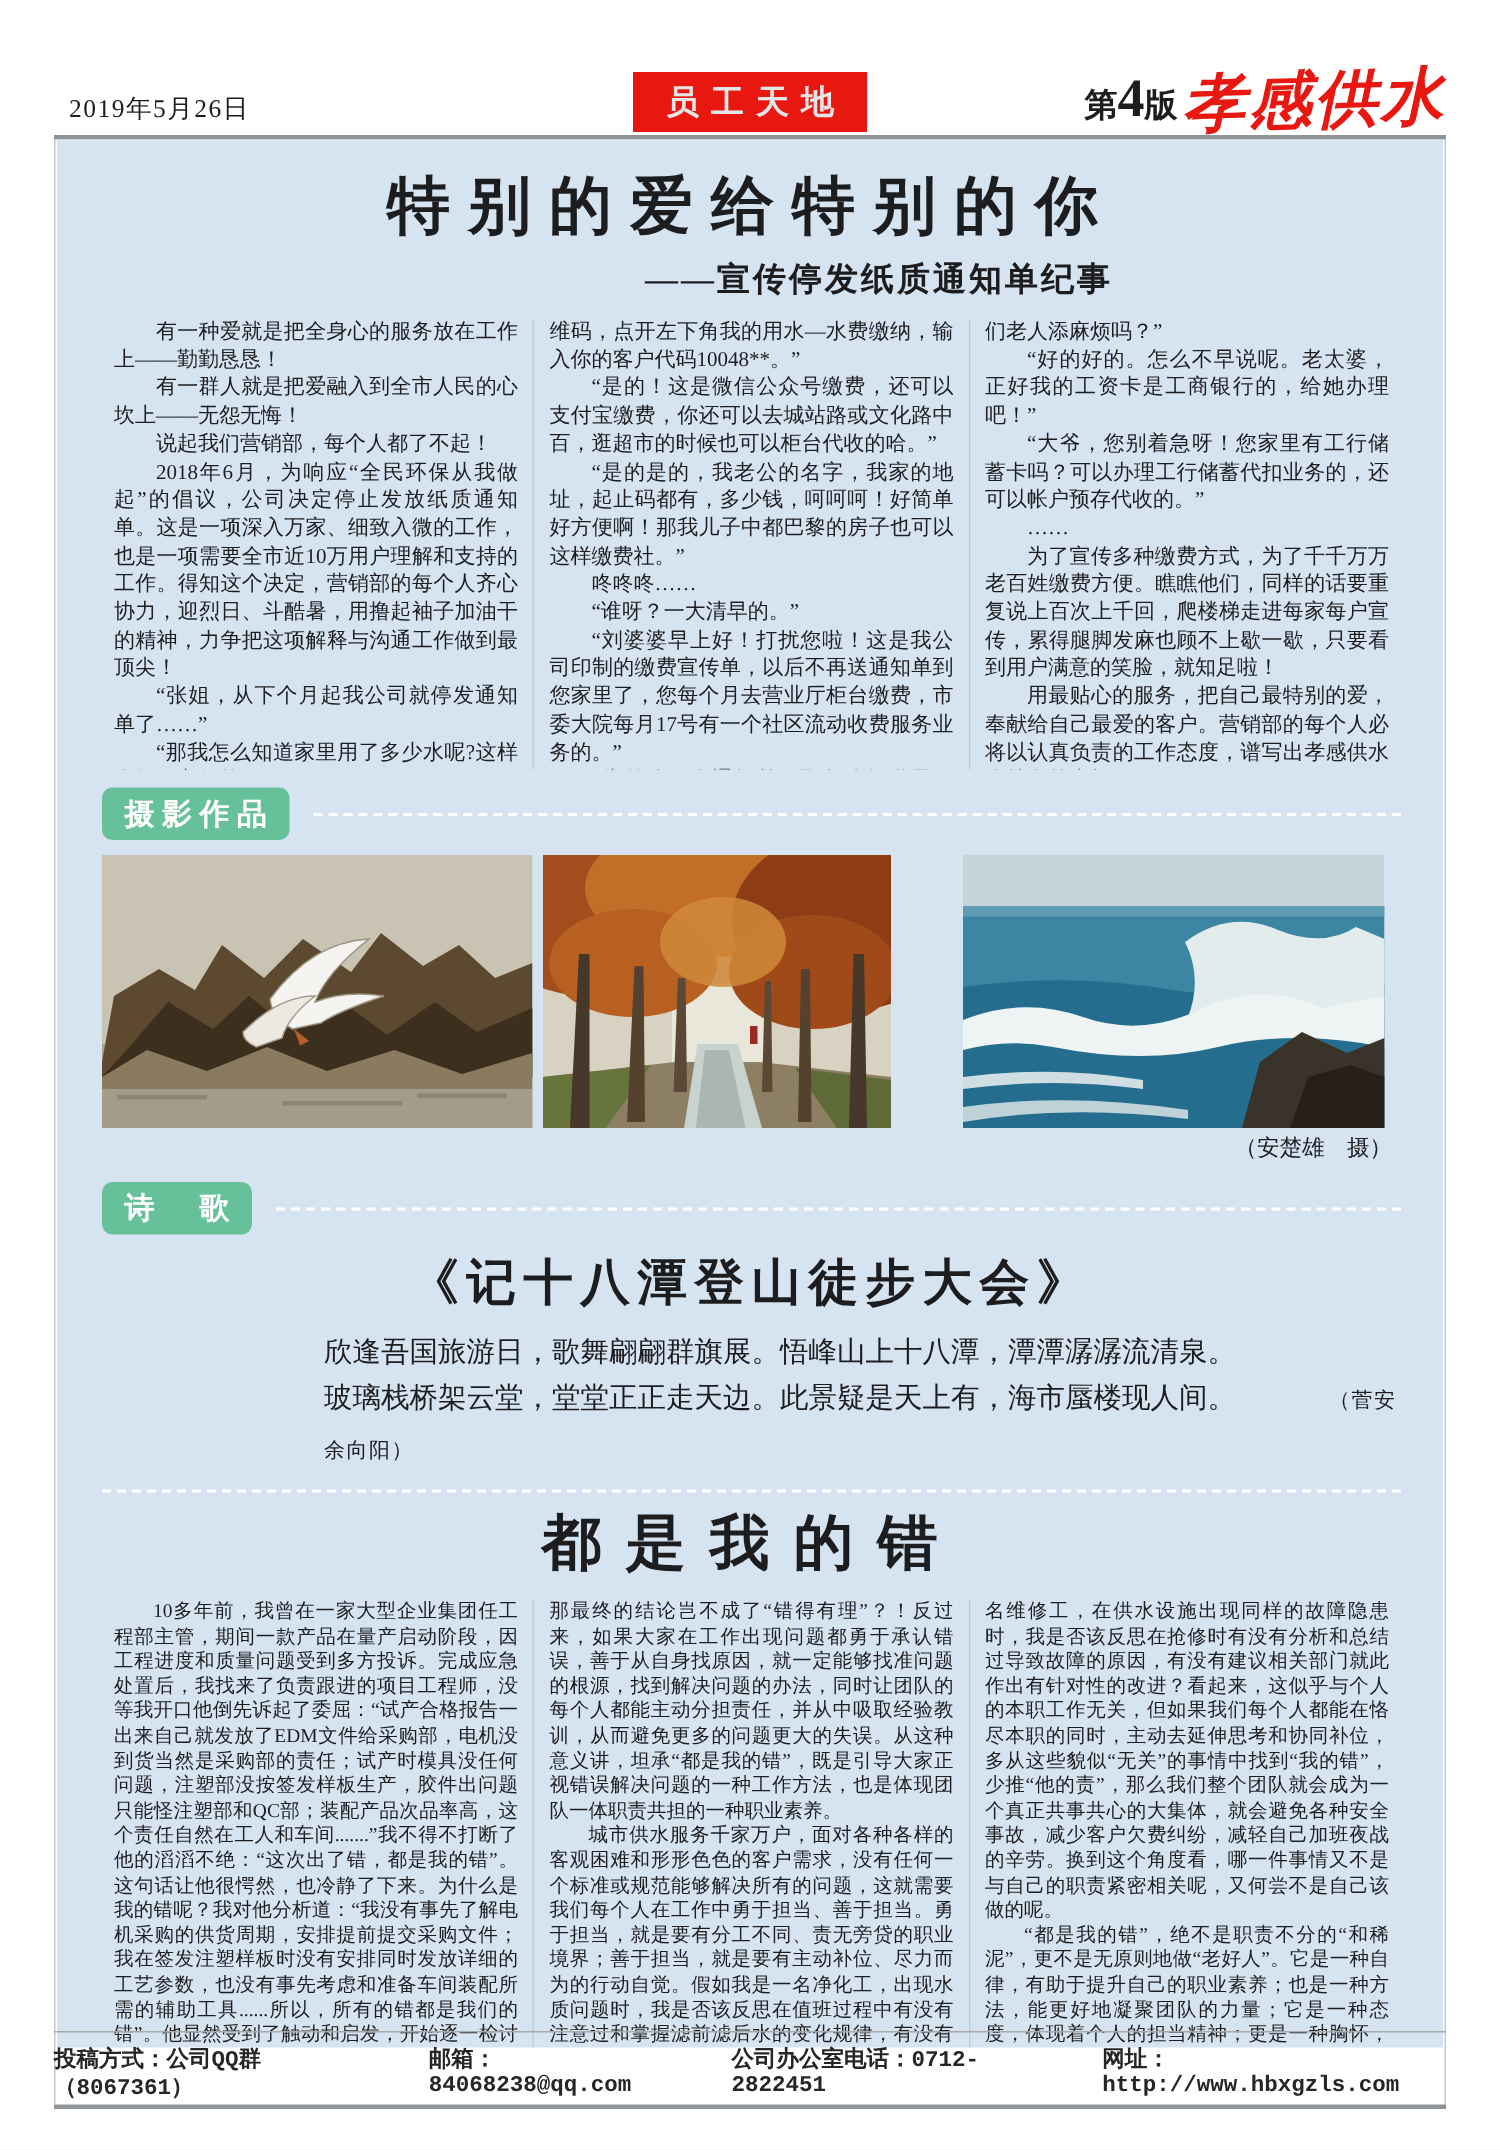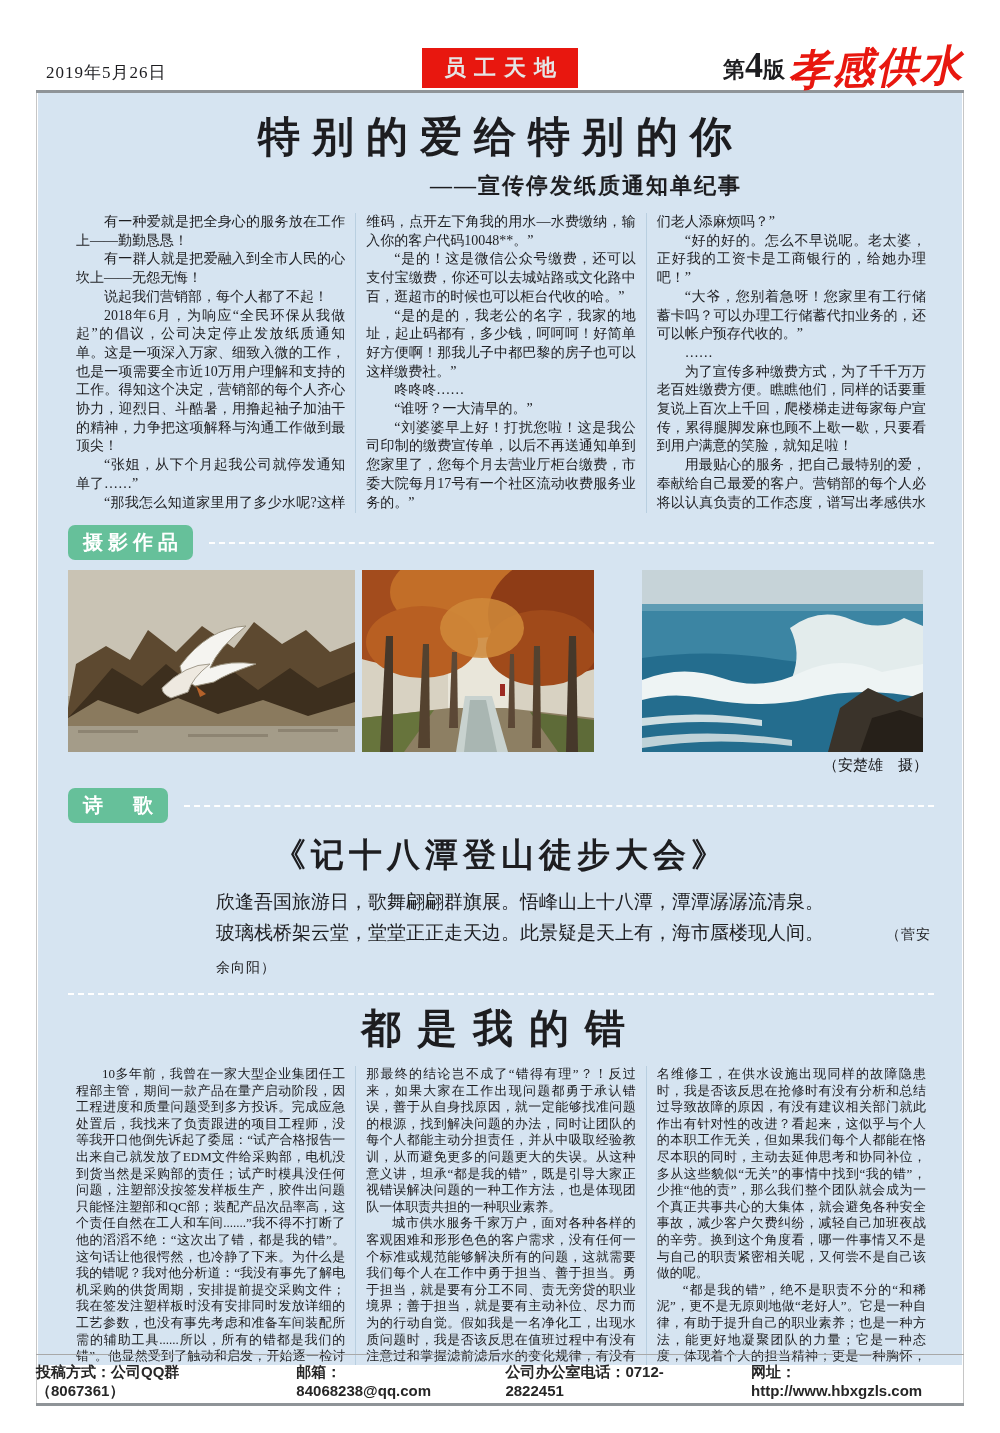--- a/index.html
+++ b/index.html
@@ -67,21 +67,21 @@
 
   .a2-title { text-align:center; font-size:40px; font-weight:900; margin:4px 0 10px;
               letter-spacing:16px; }
   .a2 .col { height:378px; overflow:hidden; font-size:13px; line-height:16.6px; }
 
   
   footer { position:absolute; left:36px; right:36px; bottom:32px;
            border-top:1px solid #a8a8a8; padding:8px 0 0;
            display:flex; justify-content:flex-start; gap:32px;
            font-size:15px; font-weight:bold; color:#262626;
-           font-family:Liberation Sans, sans-serif; }
+           font-family:Liberation Mono, monospace; }
   .bottom-rule { position:absolute; left:36px; right:36px; bottom:27px;
                  border-top:3px solid #8f9498; }
 </style>
 </head>
 <body>
 
 <div class="page">
 
   <header>
     <span class="date">2019年5月26日</span>

